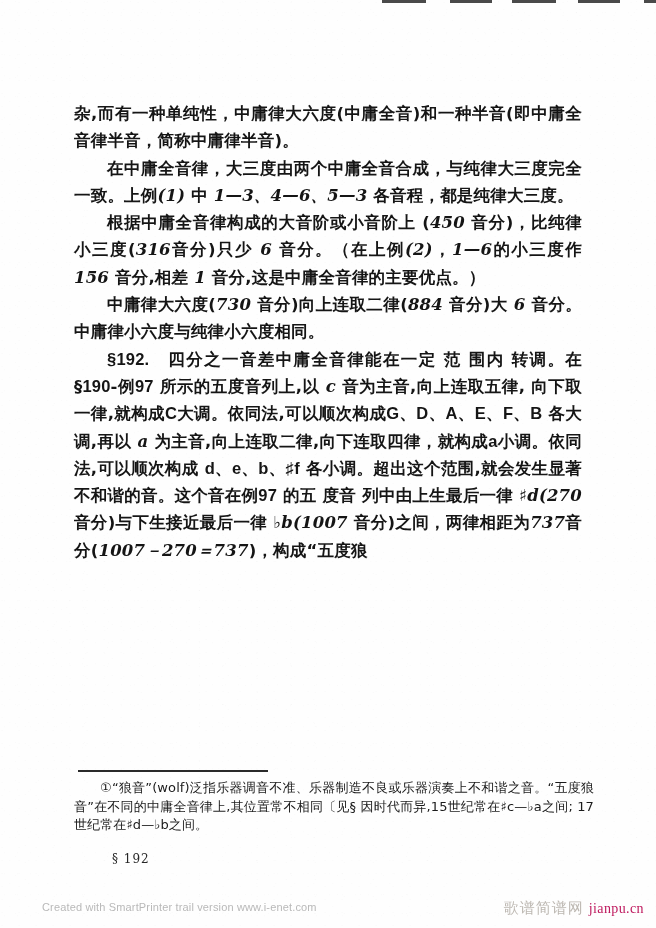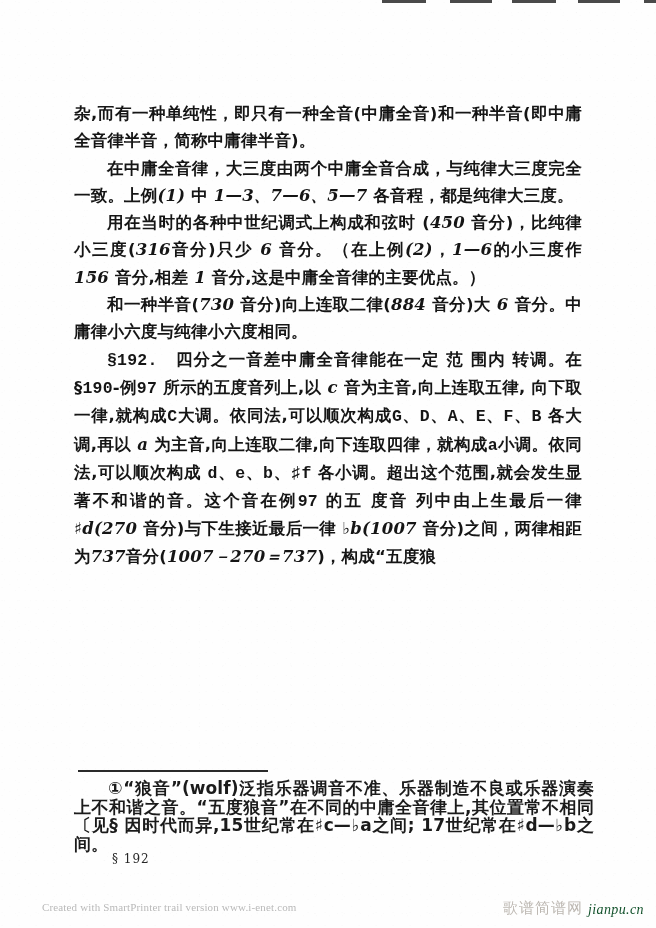--- a/index.html
+++ b/index.html
@@ -67,43 +67,43 @@
   }
   p.indent {
     text-indent: 2em;
   }
   p.para i.lat {
     font-style: italic;
     font-family: "DejaVu Serif", serif;
     font-weight: bold;
   }
   p.para span.rom {
-    font-family: Liberation Mono, monospace;
+    font-family: Liberation Sans, sans-serif;
     font-weight: bold;
     font-style: normal;
   }
 
   
   #footnote-block {
     position: absolute;
     left: 74px;
     top: 770px;
     width: 520px;
   }
   #footnote-rule {
     width: 190px;
     height: 2px;
     background: #2a2a2a;
     margin: 0 0 7px 4px;
   }
   p.footnote {
     margin: 0;
     font-family: "DejaVu Sans", sans-serif;
-    font-weight: bold;
-    font-size: 17px;
+    font-weight: normal;
+    font-size: 13px;
     line-height: 18.6px;
     color: #1b1b1b;
     text-align: justify;
     text-indent: 2em;
     letter-spacing: 0.1px;
   }
 
   #page-number {
     position: absolute;
     left: 112px;
@@ -111,70 +111,69 @@
     font-family: "DejaVu Serif", serif;
     font-size: 12px;
     color: #262626;
     letter-spacing: 1px;
   }
 
   #smartprinter-notice {
     position: absolute;
     left: 42px;
     top: 901px;
-    font-family: Liberation Serif, serif;
+    font-family: Liberation Sans, sans-serif;
     font-size: 11px;
     color: #b9b9b9;
     letter-spacing: 0.15px;
     white-space: nowrap;
   }
 
   #site-watermark {
     position: absolute;
     right: 12px;
     top: 899px;
     display: flex;
-    align-items: flex-end;
+    align-items: center;
     gap: 5px;
     white-space: nowrap;
   }
   #watermark-cn {
     font-family: "DejaVu Serif", serif;
     font-size: 15px;
     color: #bdb8b2;
     letter-spacing: 1px;
   }
   #watermark-domain {
     font-family: "Liberation Serif", serif;
     font-size: 14px;
-    color: #14532d;
+    color: #be185d;
     letter-spacing: 0.4px;
-    font-style: italic;
   }
 </style>
 </head>
 <body>
 
 <div id="page">
 
   <div id="scan-noise"></div>
 
   <div id="top-artifacts">
       <i style="left: 382px; width: 44px;"></i>
       <i style="left: 450px; width: 42px;"></i>
       <i style="left: 512px; width: 44px;"></i>
       <i style="left: 578px; width: 42px;"></i>
       <i style="left: 644px; width: 12px;"></i>
     </div>
 
   <div id="text-column">
-    <p class="para" id="p1"><span>杂,而有一种单纯性，即只有一种全音(中庸全音)和一种半音(即中庸全音律半音，简称中庸律半音)。</span></p>
-    <p class="para indent" id="p2"><span>在中庸全音律，大三度由两个中庸全音合成，与纯律大三度完全一致。上例</span><i class="lat">(1)</i><span> 中 </span><i class="lat">1—3、7—6、5—7</i><span> 各音程，都是纯律大三度。</span></p>
-    <p class="para indent" id="p3"><span>用在当时的各种中世纪调式上构成和弦时 (</span><i class="lat">450</i><span> 音分)，比纯律小三度(</span><i class="lat">316</i><span>音分)只少 </span><i class="lat">6</i><span> 音分。（在上例</span><i class="lat">(2)</i><span>，</span><i class="lat">1—6</i><span>的小三度作 </span><i class="lat">156</i><span> 音分,相差 </span><i class="lat">1</i><span> 音分,这是中庸全音律的主要优点。）</span></p>
-    <p class="para indent" id="p4"><span>和一种半音(</span><i class="lat">730</i><span> 音分)向上连取二律(</span><i class="lat">884</i><span> 音分)大 </span><i class="lat">6</i><span> 音分。中庸律小六度与纯律小六度相同。</span></p>
+    <p class="para" id="p1"><span>杂,而有一种单纯性，中庸律大六度(中庸全音)和一种半音(即中庸全音律半音，简称中庸律半音)。</span></p>
+    <p class="para indent" id="p2"><span>在中庸全音律，大三度由两个中庸全音合成，与纯律大三度完全一致。上例</span><i class="lat">(1)</i><span> 中 </span><i class="lat">1—3、4—6、5—3</i><span> 各音程，都是纯律大三度。</span></p>
+    <p class="para indent" id="p3"><span>根据中庸全音律构成的大音阶或小音阶上 (</span><i class="lat">450</i><span> 音分)，比纯律小三度(</span><i class="lat">316</i><span>音分)只少 </span><i class="lat">6</i><span> 音分。（在上例</span><i class="lat">(2)</i><span>，</span><i class="lat">1—6</i><span>的小三度作 </span><i class="lat">156</i><span> 音分,相差 </span><i class="lat">1</i><span> 音分,这是中庸全音律的主要优点。）</span></p>
+    <p class="para indent" id="p4"><span>中庸律大六度(</span><i class="lat">730</i><span> 音分)向上连取二律(</span><i class="lat">884</i><span> 音分)大 </span><i class="lat">6</i><span> 音分。中庸律小六度与纯律小六度相同。</span></p>
     <p class="para indent" id="p7"><span class="rom">§192.</span><span>　四分之一音差中庸全音律能在一定 范 围内 转调。在§</span><span class="rom">190</span><span>-例</span><span class="rom">97</span><span> 所示的五度音列上,以 </span><i class="lat">c</i><span> 音为主音,向上连取五律, 向下取一律,就构成</span><span class="rom">C</span><span>大调。依同法,可以顺次构成</span><span class="rom">G、D、A、E、F、B</span><span> 各大调,再以 </span><i class="lat">a</i><span> 为主音,向上连取二律,向下连取四律，就构成</span><span class="rom">a</span><span>小调。依同法,可以顺次构成 </span><span class="rom">d、e、b、♯f</span><span> 各小调。超出这个范围,就会发生显著不和谐的音。这个音在例</span><span class="rom">97</span><span> 的五 度音 列中由上生最后一律 </span><i class="lat">♯d(270</i><span> 音分)与下生接近最后一律 </span><i class="lat">♭b(1007</i><span> 音分)之间，两律相距为</span><i class="lat">737</i><span>音分(</span><i class="lat">1007－270＝737</i><span>)，构成“五度狼</span></p>
   </div>
 
   <div id="footnote-block">
     <div id="footnote-rule"></div>
     <p class="footnote">①“狼音”(wolf)泛指乐器调音不准、乐器制造不良或乐器演奏上不和谐之音。“五度狼音”在不同的中庸全音律上,其位置常不相同〔见§ 因时代而异,15世纪常在♯c—♭a之间; 17世纪常在♯d—♭b之间。</p>
   </div>
 
   <div id="page-number">§ 192</div>
 

